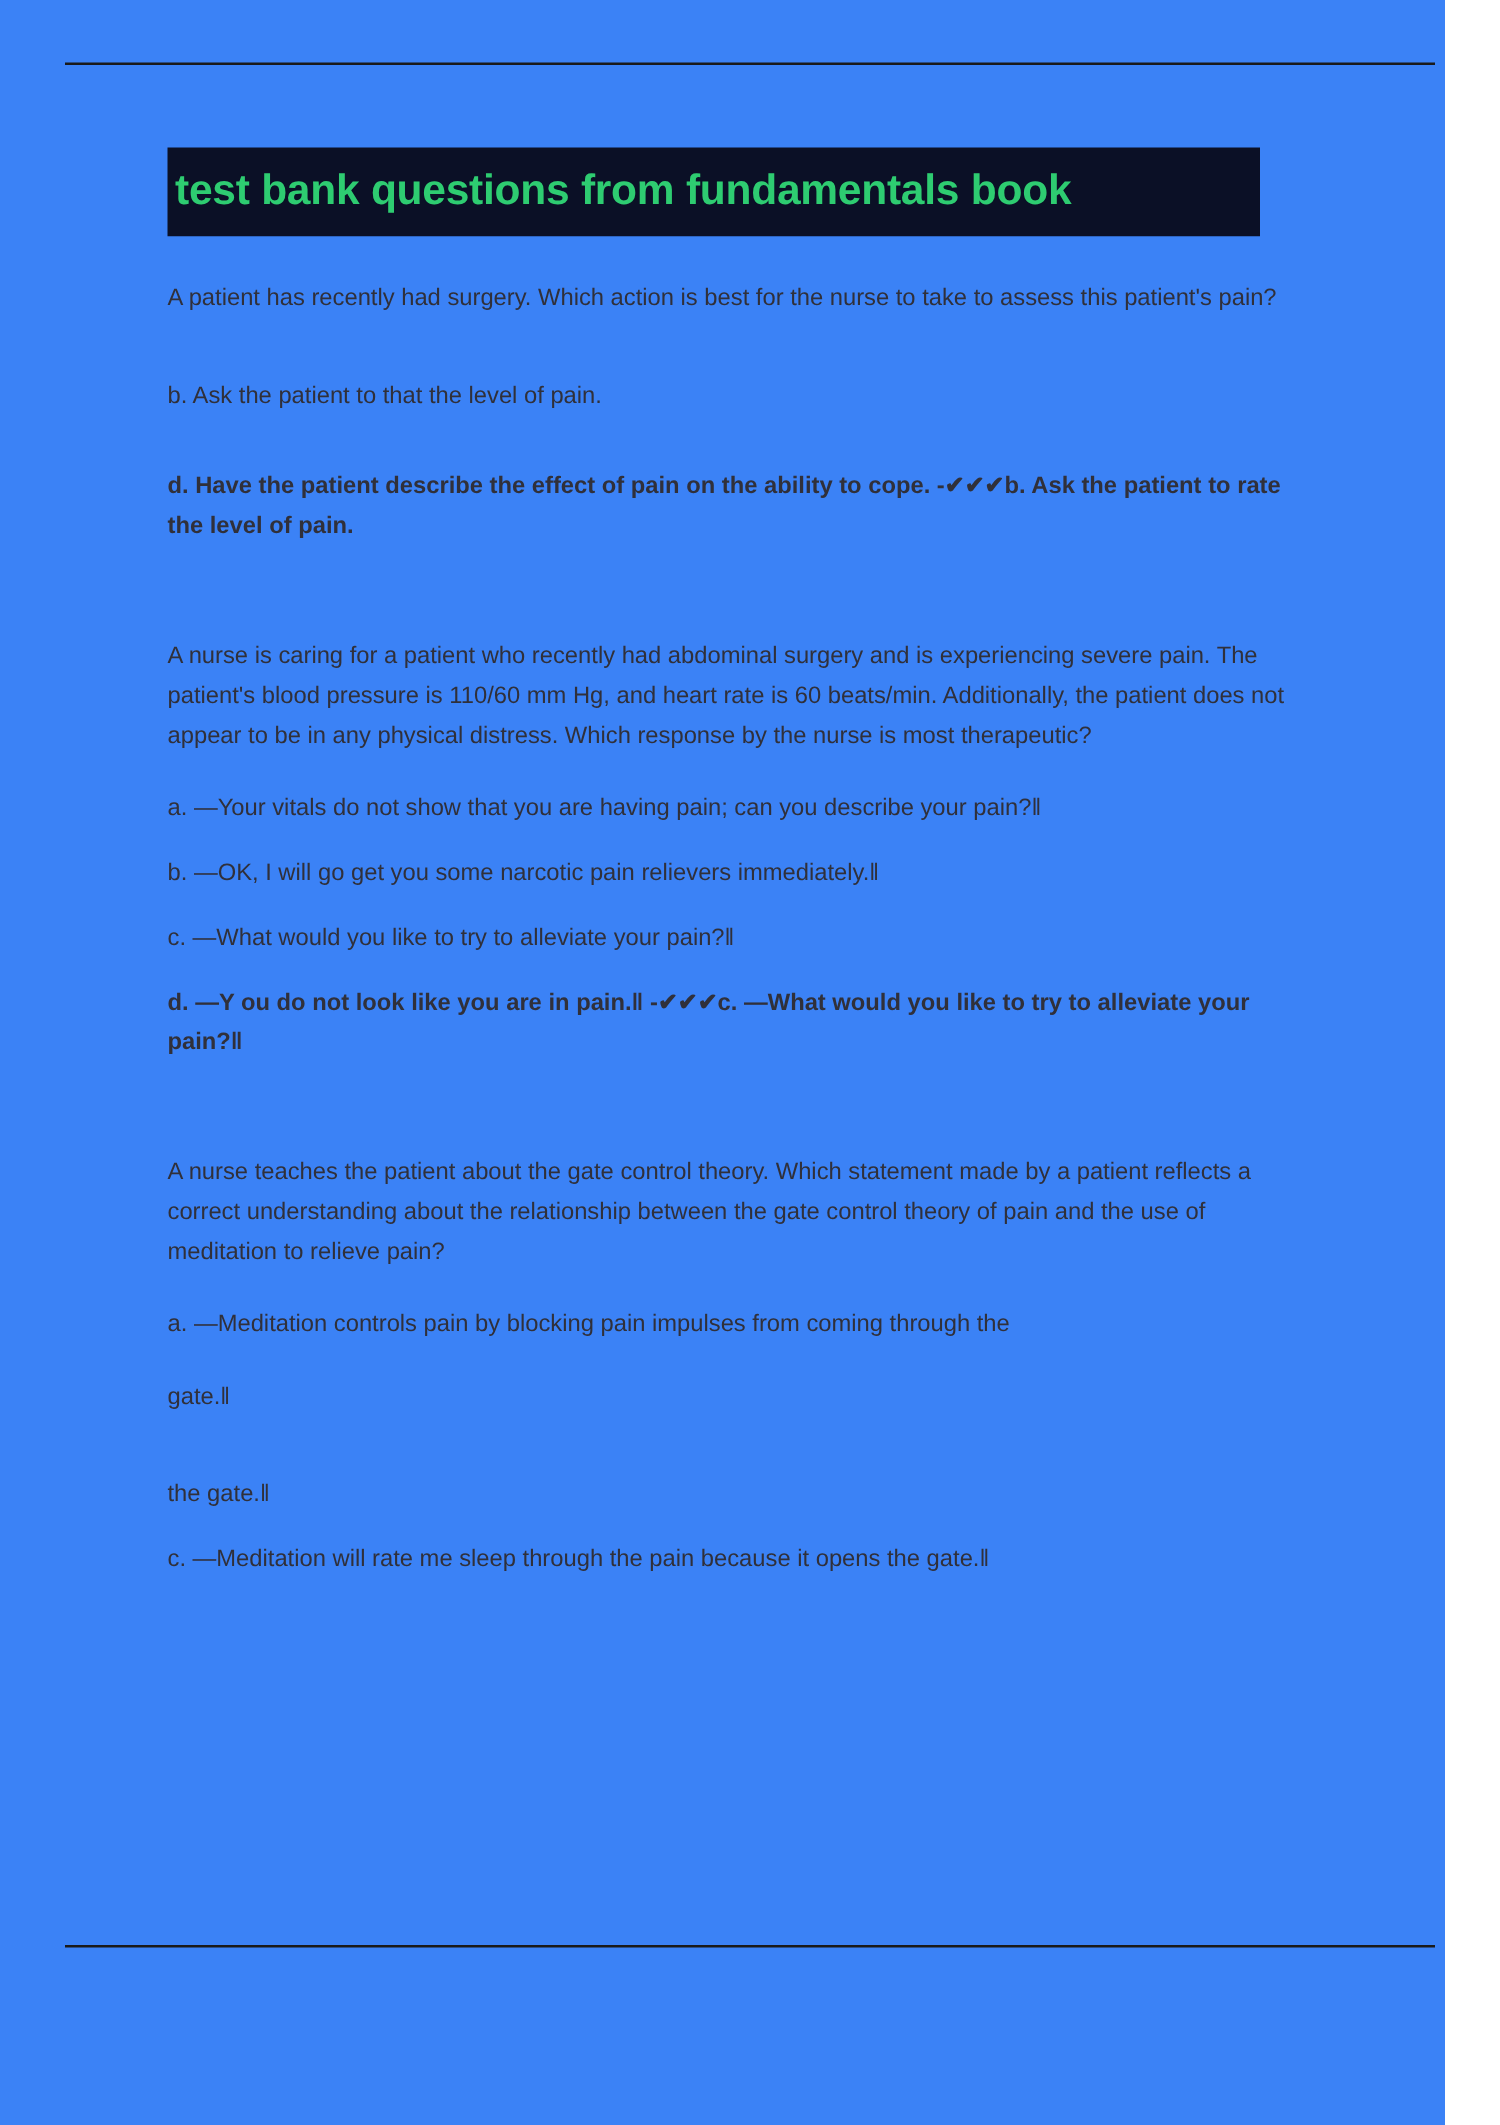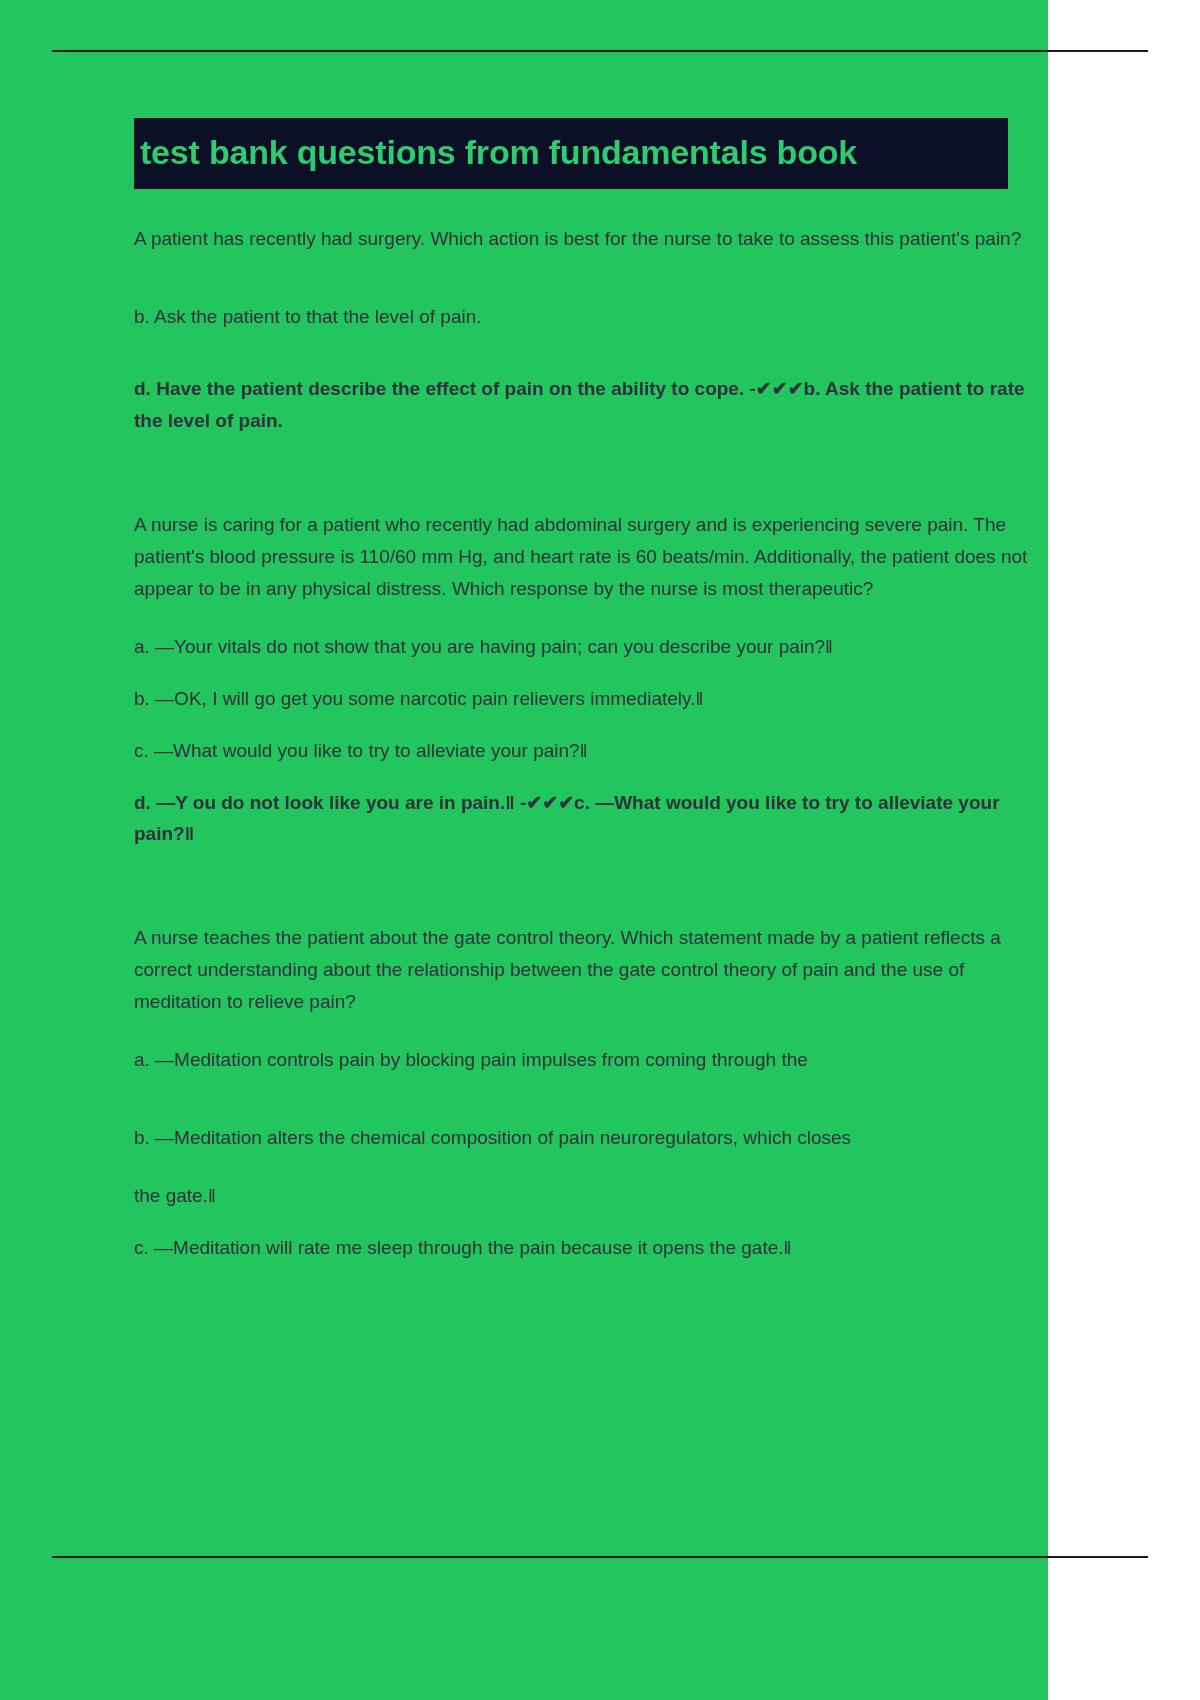--- a/index.html
+++ b/index.html
@@ -12,23 +12,23 @@
     height: 1700px;
     font-family: "Liberation Sans", sans-serif;
     color: #2b2b33;
     position: relative;
     overflow: hidden;
   }
   .page {
     position: absolute;
     left: 0;
     top: 0;
-    width: 1048px;
+    width: 1156px;
     height: 1700px;
-    background: #22c55e;
+    background: #3b82f6;
     box-sizing: border-box;
   }
   .rule {
     position: absolute;
     left: 52px;
     width: 1096px;
     height: 0;
     border-top: 2px solid #1a1a1a;
   }
   .rule-top { top: 50px; }
@@ -114,22 +114,22 @@
       <p class="para check">d. ―Y ou do not look like you are in pain.‖ -✔✔✔c. ―What would you like to try to alleviate your pain?‖</p>
     </div>
 
     <div class="gap-section"></div>
 
     <div class="body-block" style="margin-top:0">
       <p class="para">A nurse teaches the patient about the gate control theory. Which statement made by a patient reflects a correct understanding about the relationship between the gate control theory of pain and the use of meditation to relieve pain?</p>
       <div class="gap-q"></div>
       <p class="para">a. ―Meditation controls pain by blocking pain impulses from coming through the</p>
       <div class="gap-opt" style="height:26px"></div>
+      <p class="para">gate.‖</p>
       <div class="gap-opt"></div>
-      <p class="para">b. ―Meditation alters the chemical composition of pain neuroregulators, which closes</p>
       <div class="gap-opt" style="height:26px"></div>
       <p class="para">the gate.‖</p>
       <div class="gap-opt"></div>
       <p class="para">c. ―Meditation will rate me sleep through the pain because it opens the gate.‖</p>
     </div>
 
   </div>
 
   <div class="rule rule-bottom"></div>
 

